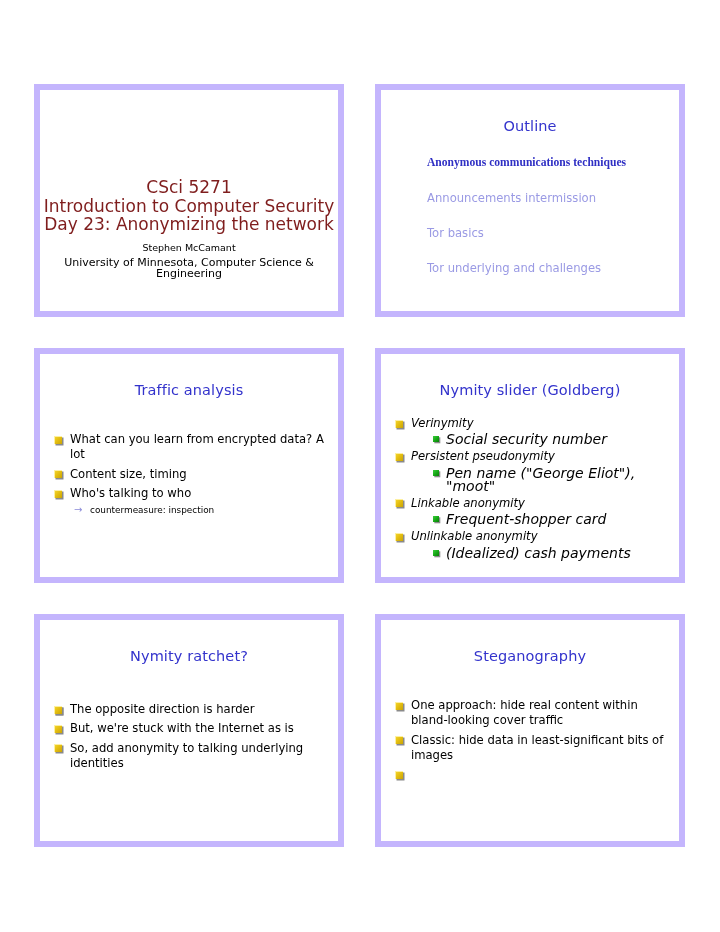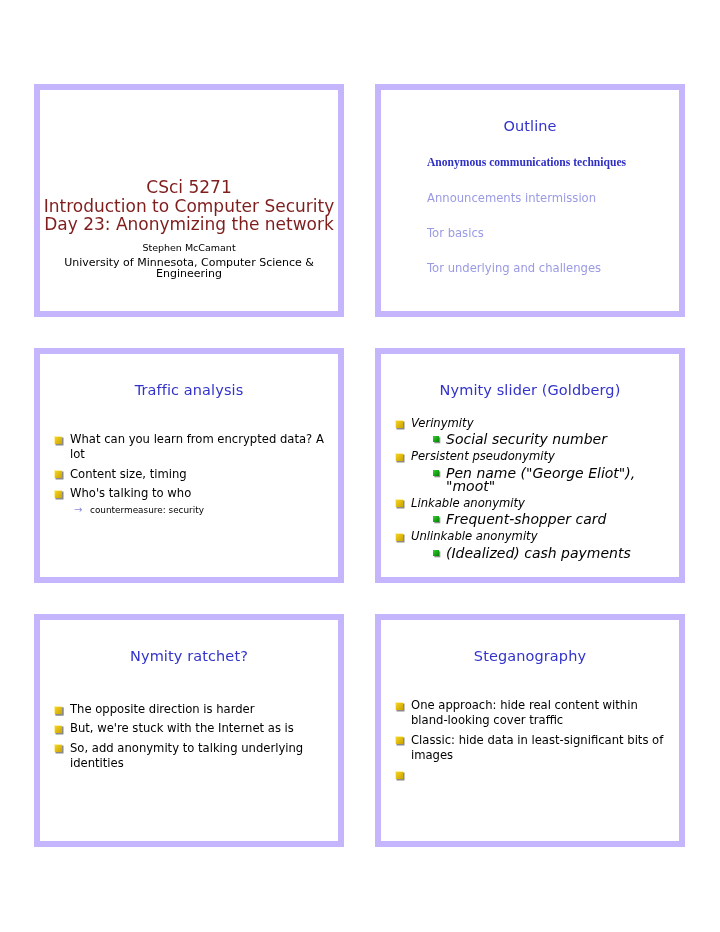--- a/index.html
+++ b/index.html
@@ -211,21 +211,21 @@
             <span class="bullet-gold"></span>
             <span>Content size, timing</span>
           </li>
           <li class="tight">
             <span class="bullet-gold"></span>
             <span>Who's talking to who</span>
           </li>
         </ul>
         <div class="arrow-item">
           <span class="arrow-glyph">→</span>
-          <span>countermeasure: security</span>
+          <span>countermeasure: inspection</span>
         </div>
       </div>
     </div>
 
     <div class="slide">
       <div class="slide-title">Nymity slider (Goldberg)</div>
       <div class="body pad-top-xs">
         <ul class="blist">
           <li class="tight">
             <span class="bullet-gold"></span>

